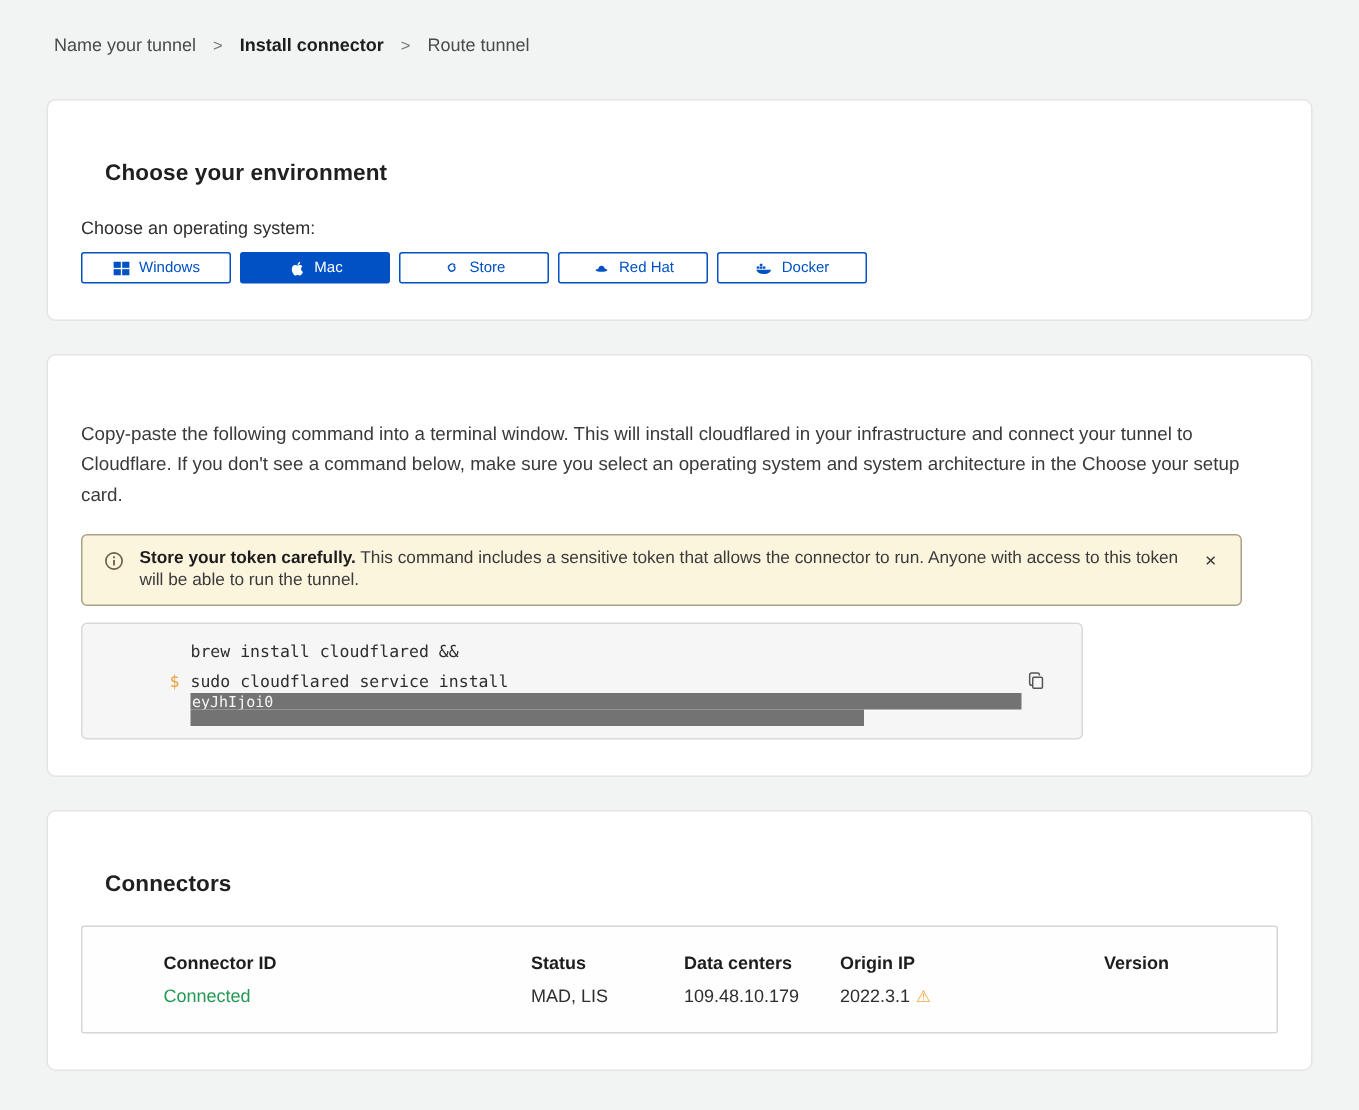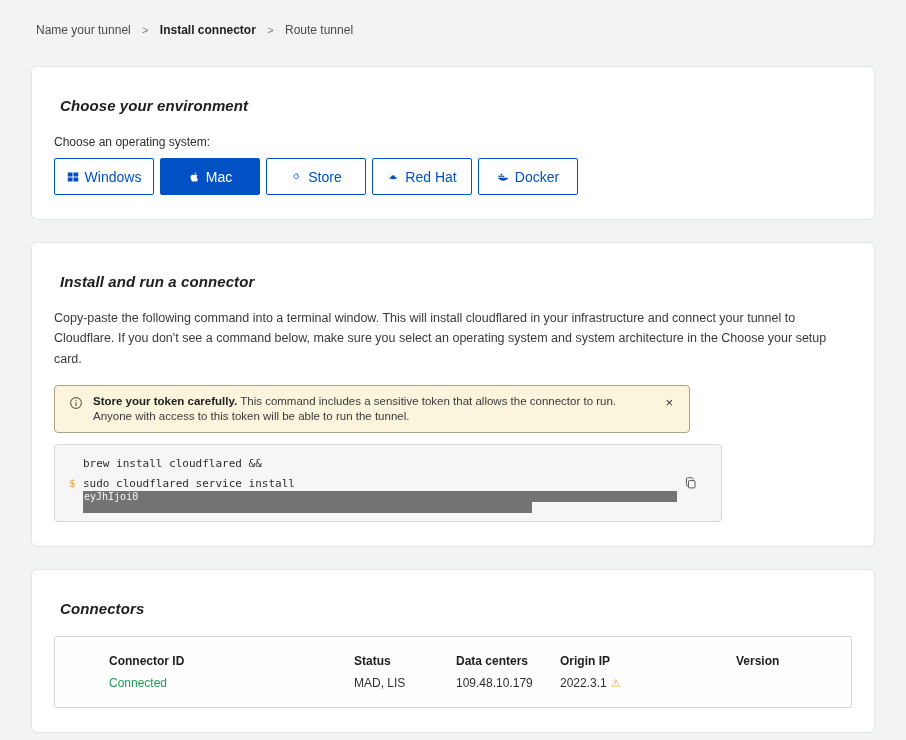--- a/index.html
+++ b/index.html
@@ -23,49 +23,48 @@
 
   .card {
     background: #fff;
     border: 1px solid #e4e4e4;
     border-radius: 6px;
     padding: 24px 22px;
     margin-top: 22px;
   }
   .card:first-of-type { margin-top: 29px; }
   .card h2 {
-    margin: 6px;
+    margin: 16px;
     font-size: 15px;
     font-weight: 700;
     color: #202020;
     letter-spacing: .1px;
-    font-style: italic;
   }
 
   
   .os-label { margin-top: 21px; font-size: 12px; color: #2e2e2e; }
   .os-buttons { margin-top: 9px; display: flex; gap: 6px; }
   .os-btn {
-    width: 100px; height: 37px;
+    width: 100px; height: 21px;
     display: inline-flex; align-items: center; justify-content: center; gap: 6px;
     background: #fff; border: 1px solid #0051c3; border-radius: 2px;
-    color: #0051c3; font-size: 14px; font-family: "Liberation Sans", sans-serif;
+    color: #0051c3; font-size: 10px; font-family: "Liberation Sans", sans-serif;
     cursor: pointer; padding: 0;
   }
   .os-btn.selected { background: #0051c3; color: #fff; }
   .os-btn svg { display: block; }
 
   
   .desc {
     margin: 18px 0 0 0;
     font-size: 12.5px; line-height: 1.62; color: #3a3a3a;
     max-width: 802px;
   }
   .warning-banner {
-    width: 636px;
+    width: 774px;
     margin-top: 16px;
     background: #fcf5dd;
     border: 1px solid #aaa285;
     border-radius: 4px;
     padding: 8px 12px 8px 14px;
     display: flex; align-items: flex-start; gap: 10px;
   }
   .warn-icon { flex: none; margin-top: 2px; color: #6b6349; }
   .warn-text { font-size: 11.5px; line-height: 15px; color: #3a3a3a; }
   .warn-text b { color: #1d1d1d; }
@@ -79,21 +78,21 @@
     position: relative;
     width: 668px;
     margin-top: 11px;
     background: #f6f6f6;
     border: 1px solid #d9d9d9;
     border-radius: 4px;
     padding: 11px 40px 8px 14px;
     font-family: "DejaVu Sans Mono", monospace;
     font-size: 11px; color: #2e2e2e;
   }
-  .code-line { display: flex; align-items: center; line-height: 15px; white-space: pre; }
+  .code-line { display: flex; align-items: center; line-height: 15px; white-space: pre; margin-left: 44px; }
   .code-line.tight { line-height: 12px; }
   .code-line .gutter { flex: none; width: 14px; }
   .code-line .prompt-char { color: #e8a33d; }
   .line-1 { margin-bottom: 5px; }
   .redact { display: inline-block; height: 11px; background: #737373; vertical-align: middle; }
   .redact .token { color: #f5f5f5; font-size: 10px; line-height: 11px; display: inline-block; padding-left: 1px; }
   .redact.r1 { width: 594px; }
   .redact.r2 { width: 449px; }
   .copy-btn {
     position: absolute; right: 22px; top: 50%; transform: translateY(-50%);
@@ -198,21 +197,20 @@
               <path d="M1.5 9h12.8c.6 0 .2 1.2-.6 2-1 1.1-2.8 1.9-5.4 1.9-3.4 0-5.9-1.6-6.8-3.9z"></path>
             </svg>
         </span>
         <span>Docker</span>
       </button>
 
     </div>
   </section>
 
   <section class="card">
-    <h2>Install and run a connector</h2>
     <p class="desc">Copy-paste the following command into a terminal window. This will install cloudflared in your infrastructure and connect your tunnel to Cloudflare. If you don't see a command below, make sure you select an operating system and system architecture in the Choose your setup card.</p>
 
     <div class="warning-banner">
       <span class="warn-icon">
         <svg width="14" height="14" viewBox="0 0 16 16">
             <circle cx="8" cy="8" r="6.2" fill="none" stroke="currentColor" stroke-width="1.3"></circle>
             <rect x="7.3" y="7.2" width="1.4" height="4.2" fill="currentColor"></rect>
             <rect x="7.3" y="4.4" width="1.4" height="1.5" fill="currentColor"></rect>
           </svg>
       </span>

